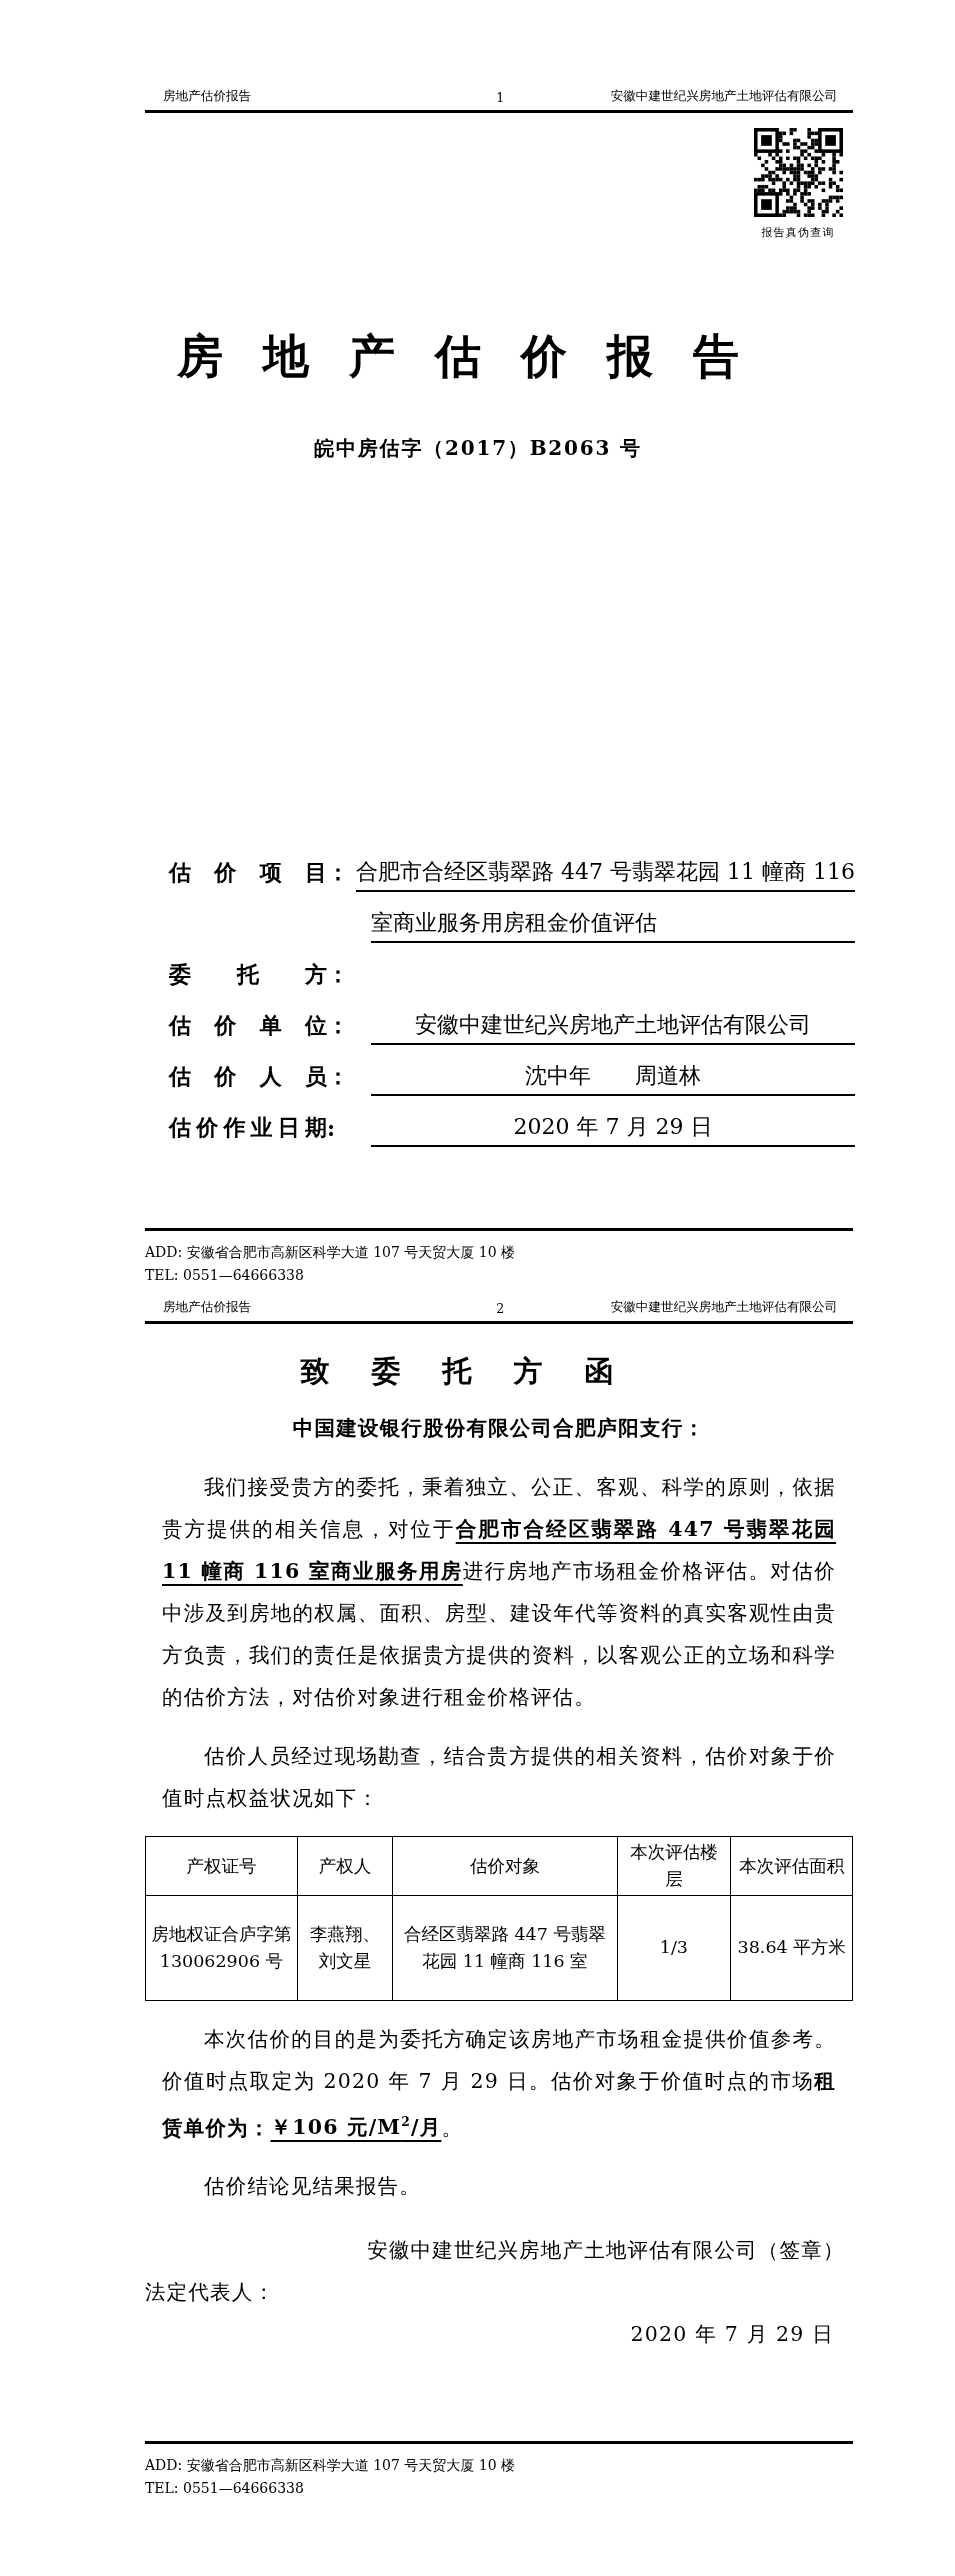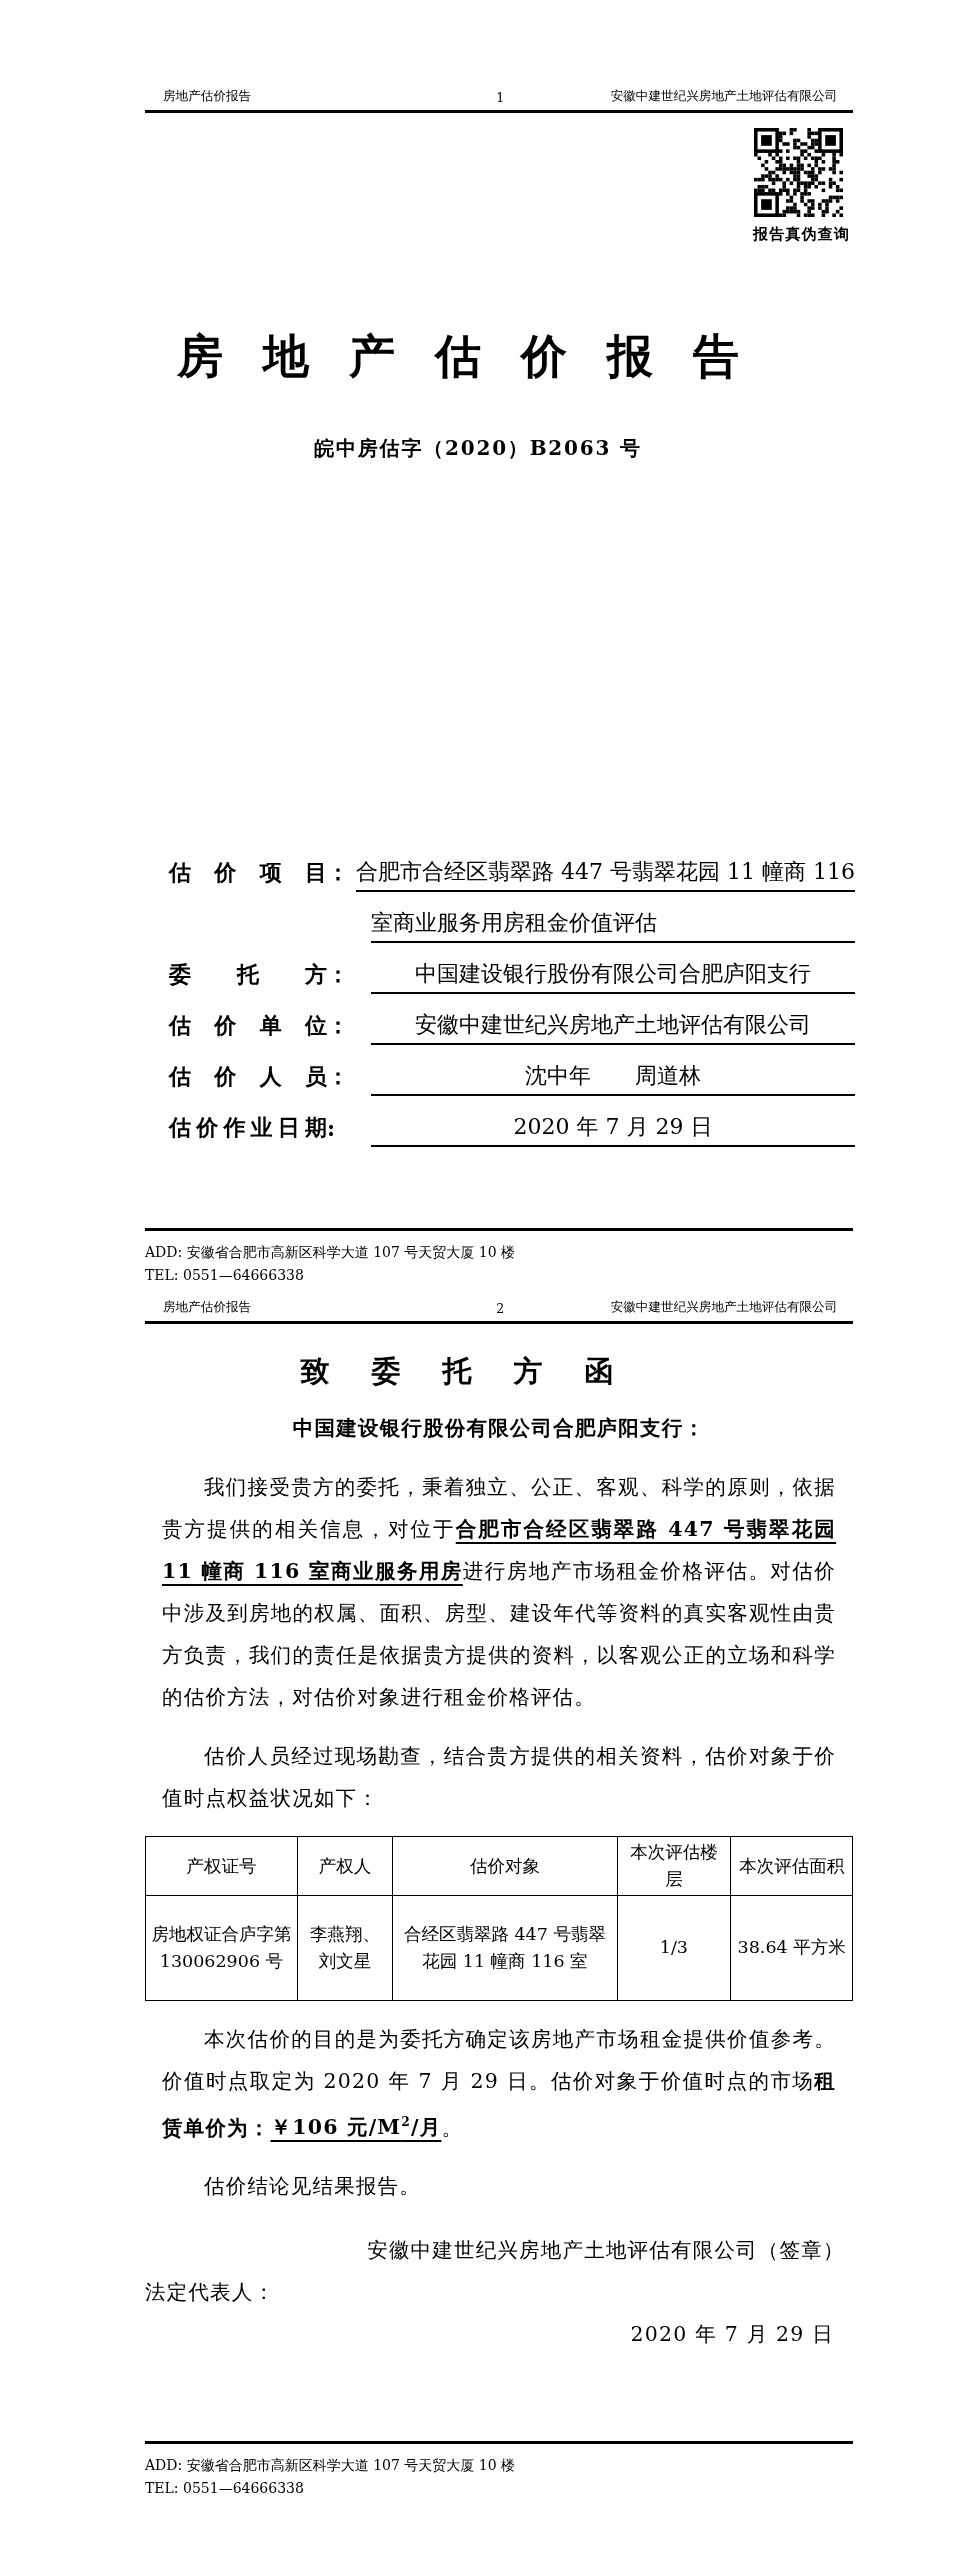--- a/index.html
+++ b/index.html
@@ -21,21 +21,21 @@
   }
   .hdr .h-left{flex:1;text-align:left;padding-left:18px;}
   .hdr .h-mid{width:36px;text-align:center;}
   .hdr .h-right{flex:1;text-align:right;padding-right:15.7px;}
   .ftr{position:absolute;left:145px;width:708px;border-top:3px solid #000;padding-top:9.6px;}
   .ftr div{font-size:14px;line-height:23px;}
 
   
   .qr-wrap{position:absolute;left:753px;top:128px;width:90px;text-align:center;}
   .qr-wrap svg{display:block;width:89px;height:89px;margin:0 auto;}
-  .qr-label{margin-top:8.4px;font-size:15px;font-weight:bold;letter-spacing:1.2px;white-space:nowrap;}
+  .qr-label{margin-top:8.4px;font-size:11px;font-weight:normal;letter-spacing:1.2px;white-space:nowrap;}
 
   
   .title{
     position:absolute;left:0;top:326px;width:100%;text-align:center;
     font-size:46px;font-weight:bold;letter-spacing:40px;margin-right:-40px;white-space:nowrap;
   }
   .docno{
     position:absolute;left:0;top:435px;width:100%;text-align:center;
     font-size:20px;font-weight:bold;letter-spacing:1.8px;
   }
@@ -303,40 +303,39 @@
         <rect x="15" y="24" width="1" height="1" fill="#000"></rect>
         <rect x="16" y="24" width="1" height="1" fill="#000"></rect>
         <rect x="19" y="24" width="1" height="1" fill="#000"></rect>
         <rect x="22" y="24" width="1" height="1" fill="#000"></rect>
         <rect x="24" y="24" width="1" height="1" fill="#000"></rect>
       </svg>
     <div class="qr-label">报告真伪查询</div>
   </div>
 
   <div class="title">房地产估价报告</div>
-  <div class="docno">皖中房估字（2020）B2063 号</div>
+  <div class="docno">皖中房估字（2017）B2063 号</div>
 
   <div class="form">
     <div class="f-row">
       <div class="f-head">
         <span class="f-label">估价项目</span>
         <span class="f-colon">：</span>
       </div>
       <div class="f-val left bold">合肥市合经区翡翠路 447 号翡翠花园 11 幢商 116</div>
     </div>
     <div class="f-row">
       <div class="f-head"></div>
       <div class="f-val left bold">室商业服务用房租金价值评估</div>
     </div>
     <div class="f-row">
       <div class="f-head">
         <span class="f-label">委托方</span>
         <span class="f-colon">：</span>
       </div>
-      <div class="f-val bold">中国建设银行股份有限公司合肥庐阳支行</div>
     </div>
     <div class="f-row">
       <div class="f-head">
         <span class="f-label">估价单位</span>
         <span class="f-colon">：</span>
       </div>
       <div class="f-val bold">安徽中建世纪兴房地产土地评估有限公司</div>
     </div>
     <div class="f-row">
       <div class="f-head">

